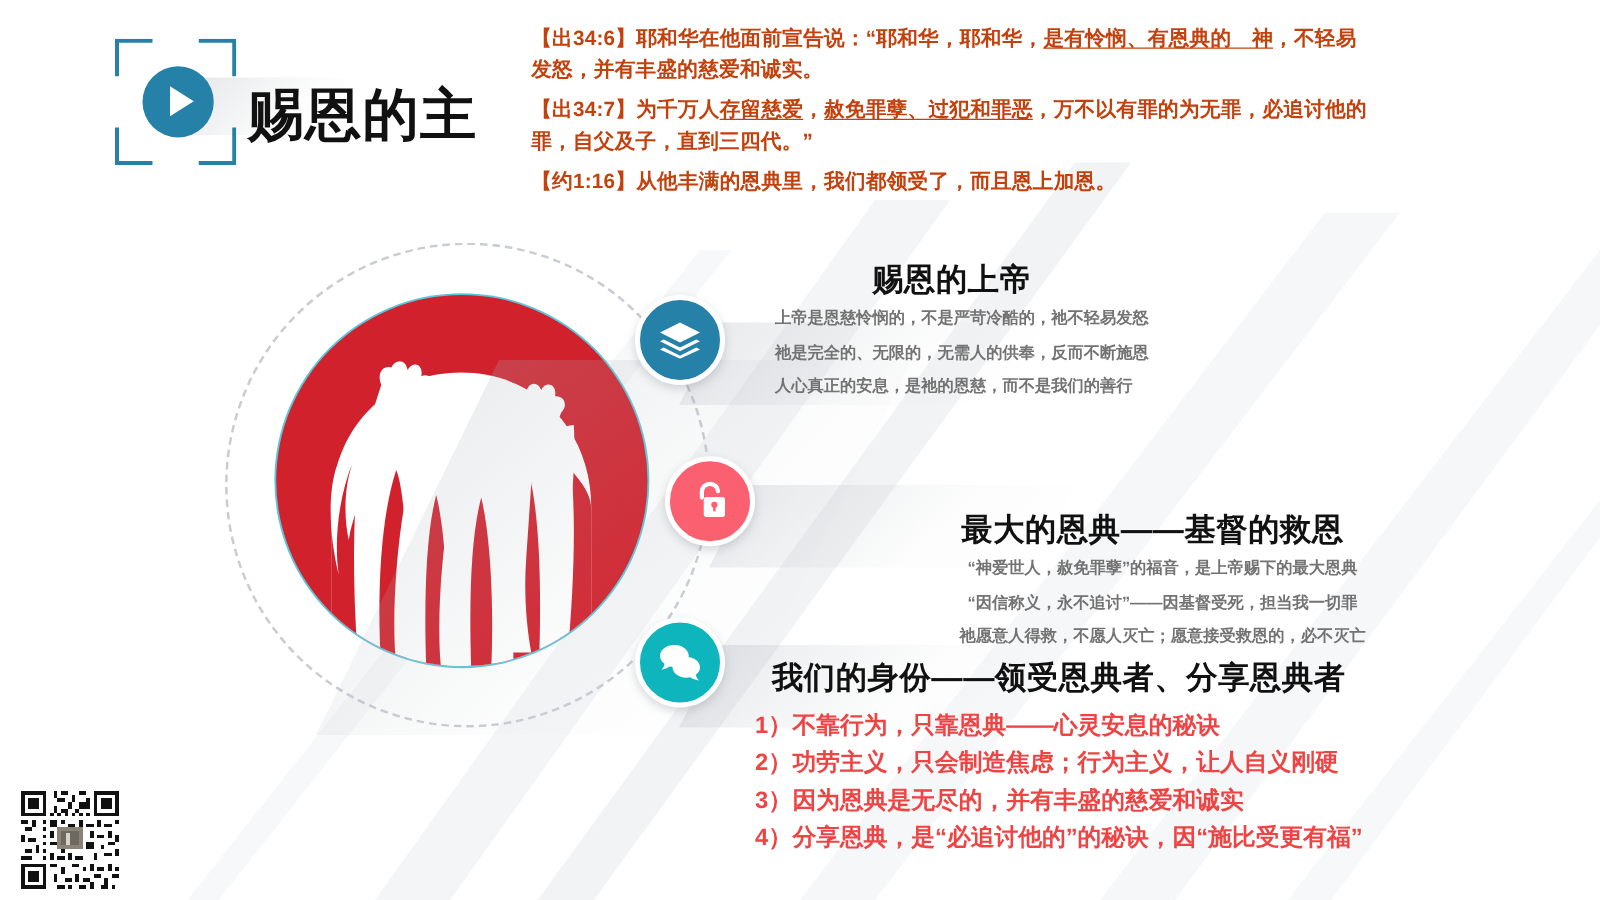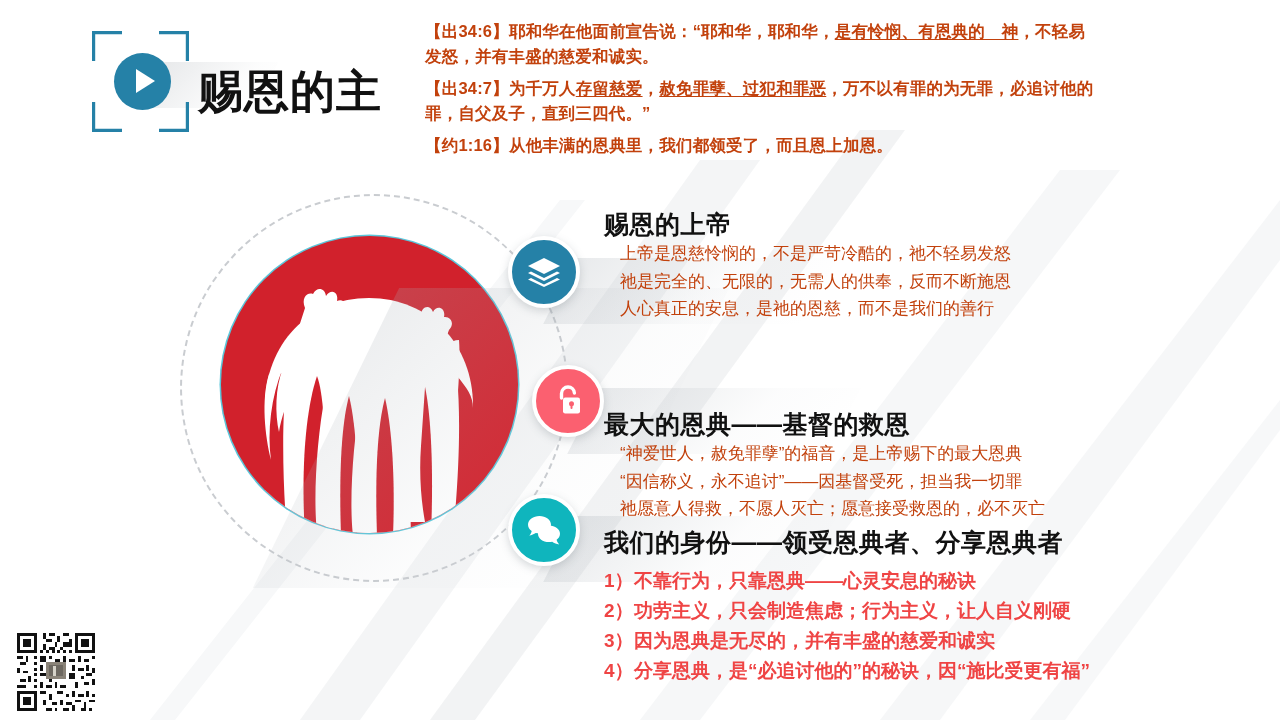--- a/index.html
+++ b/index.html
@@ -180,32 +180,33 @@
     top: 208px;
     width: 640px;
   }
   .sec-head {
     color: #111111;
     font-weight: bold;
     font-size: 25px;
     line-height: 32px;
     letter-spacing: 0.5px;
     white-space: nowrap;
+    text-align: center;
   }
   .sec-body {
-    color: #c2410c;
-    font-weight: normal;
-    font-size: 17px;
+    color: #737373;
+    font-weight: bold;
+    font-size: 13px;
     line-height: 27.5px;
     white-space: nowrap;
   }
   .sec-1 { position: absolute; left: 0px; top: 0px; }
   .sec-1 .sec-body { padding-left: 16px; }
   .sec-2 { position: absolute; left: 0px; top: 159px; margin-top: 41px; }
-  .sec-2 .sec-body { padding-left: 16px; width: 620px; }
+  .sec-2 .sec-body { padding-left: 16px; text-align: center; width: 620px; }
   .sec-3 { position: absolute; left: 0px; top: 318px; }
   .list-item {
     color: #ef4444;
     font-weight: bold;
     font-size: 19px;
     line-height: 30px;
     white-space: nowrap;
   }
   .list-num { display: inline-block; width: 30px; }
 

